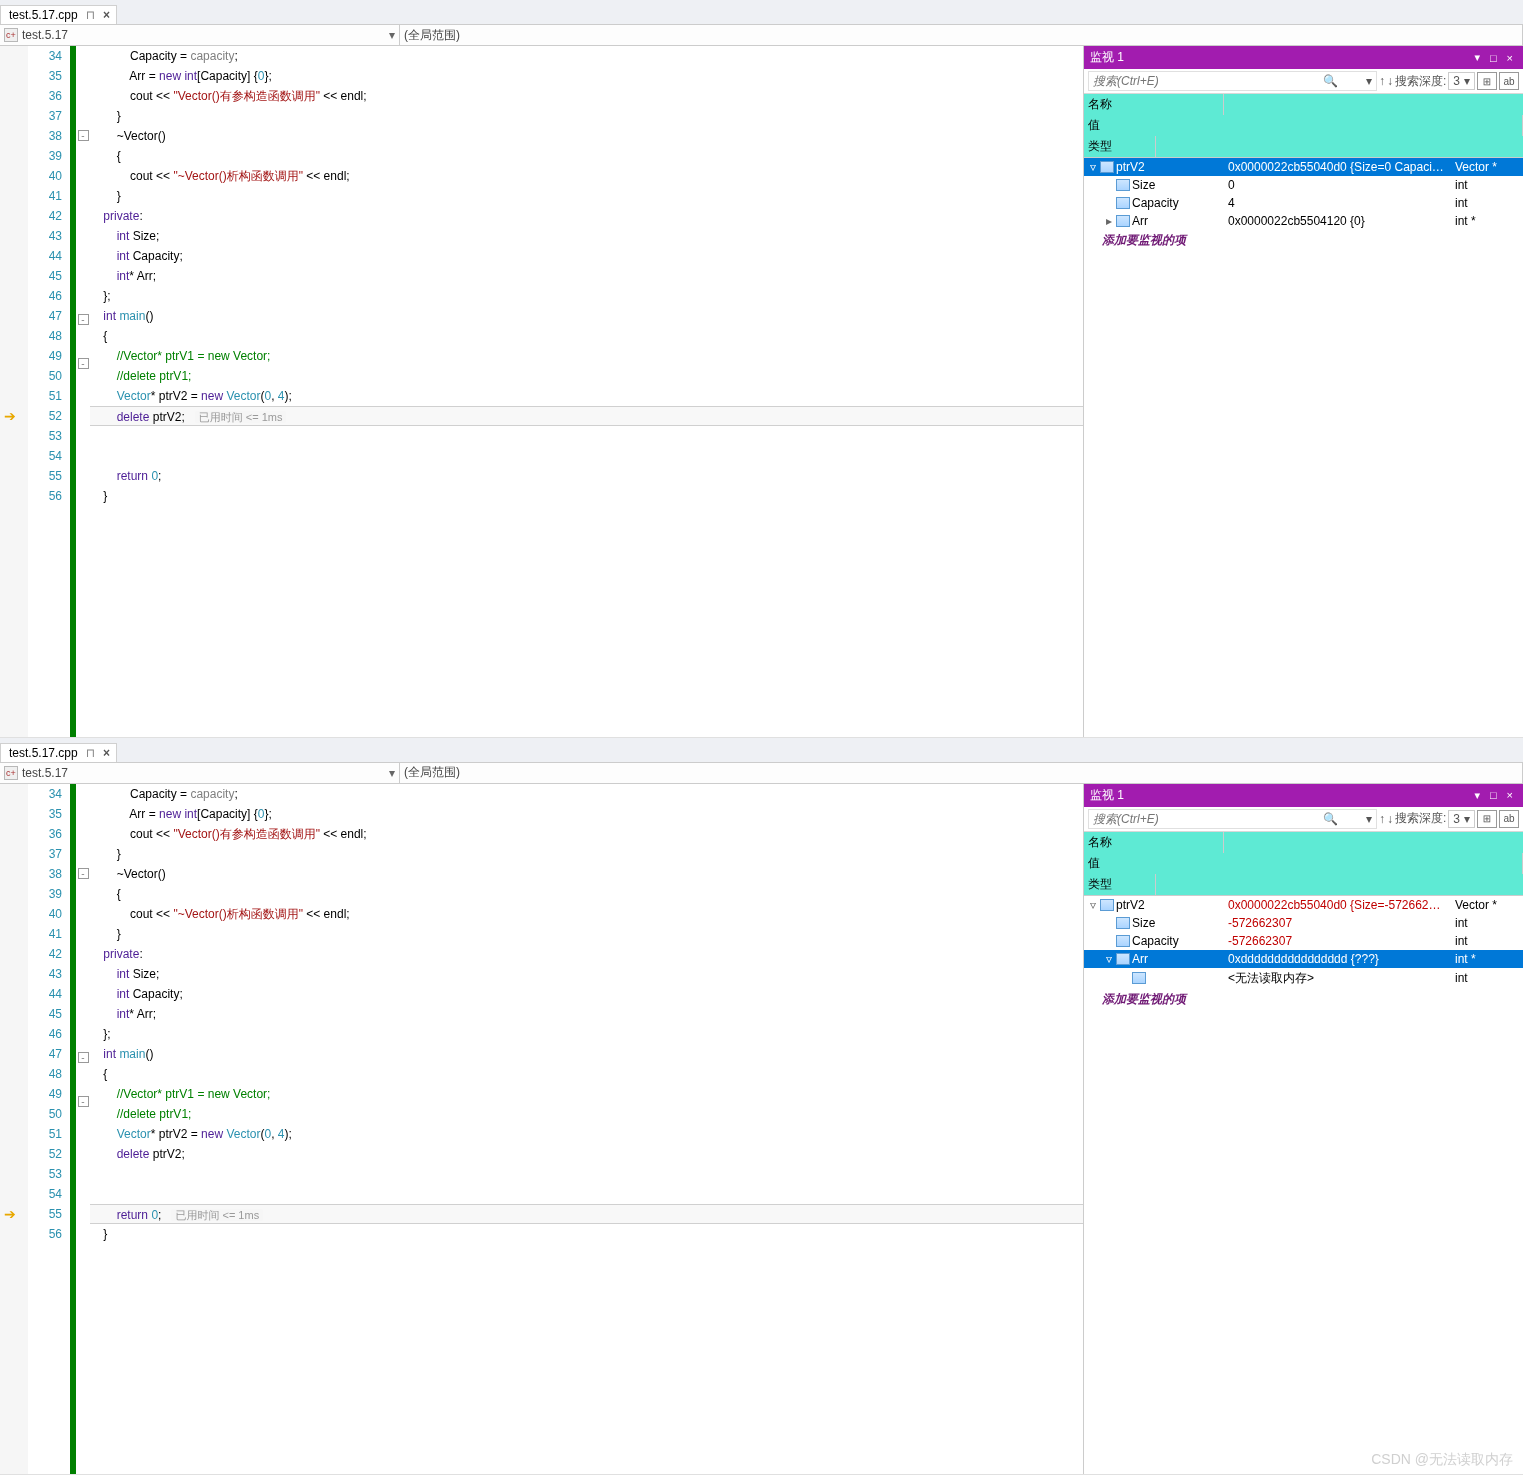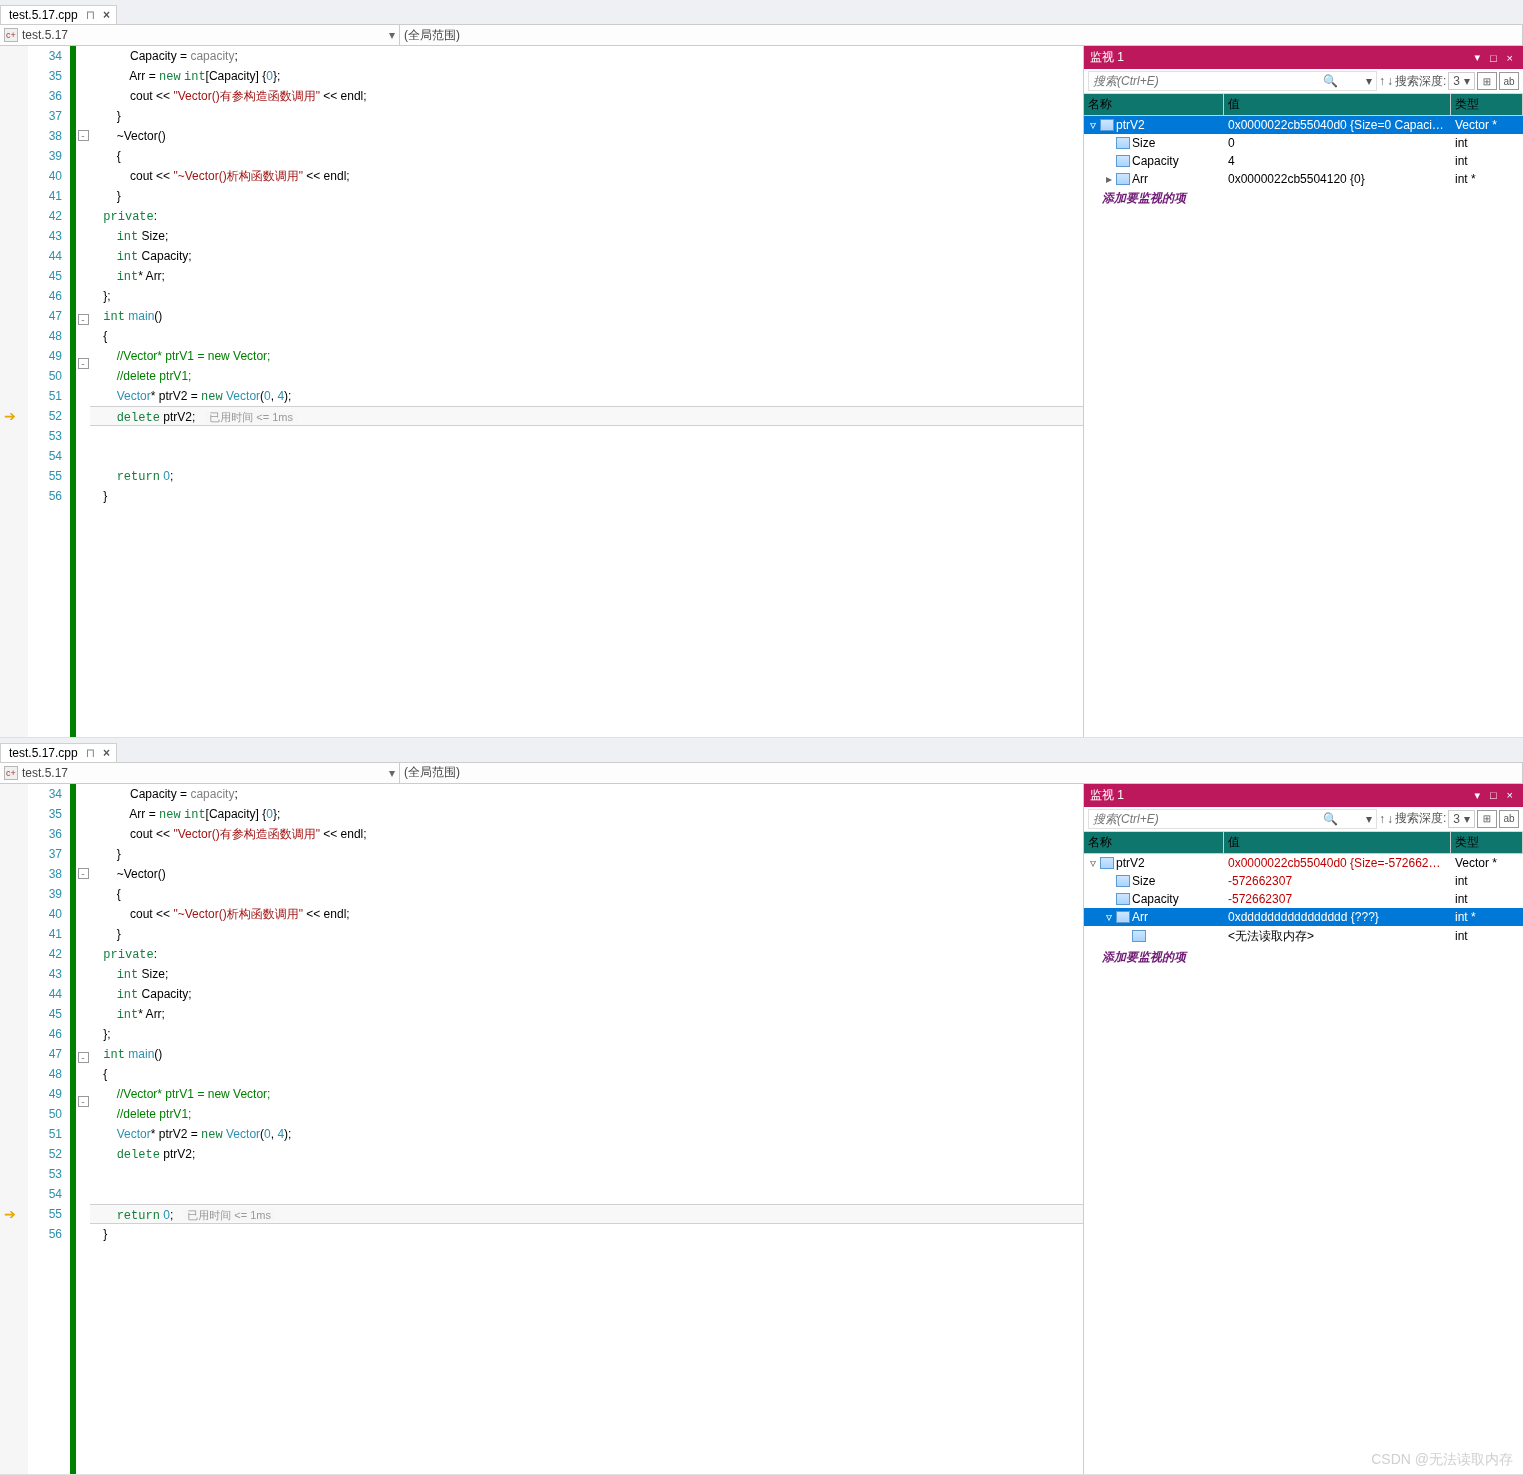--- a/index.html
+++ b/index.html
@@ -16,39 +16,39 @@
 .editor-area { flex:1; display:flex; overflow:hidden; }
 .code-pane { flex:1; display:flex; background:#fff; font-family:Consolas,"Courier New",monospace; font-size:15px; position:relative; }
 .bp-gutter { width:28px; background:#f6f6f6; position:relative; }
 .arrow-bp { position:absolute; left:4px; color:#e8a800; font-size:14px; }
 .ln-gutter { width:42px; background:#fff; text-align:right; color:#2b91af; padding-right:8px; user-select:none; }
 .ln-gutter div, .code-text div, .fold-gutter div, .track-gutter div { height:20px; line-height:20px; }
 .track-gutter { width:6px; background:#008000; }
 .fold-gutter { width:14px; background:#fff; color:#888; text-align:center; user-select:none; }
 .fold-gutter .fold { border:1px solid #999; width:11px; height:11px; margin:4px auto 0; line-height:9px; font-size:10px; }
 .code-text { flex:1; white-space:pre; color:#000; }
-.k-blue { color:#15803d;font-family:Liberation Mono, monospace; }
+.k-blue { color:#4c1d95; }
 .k-teal { color:#2b91af; }
 .k-green { color:#008000; }
 .k-red { color:#a31515; }
 .k-gray { color:#808080; }
 .inline-hint { color:#999; font-size:11px; background:#f6f6f6; padding:0 4px; border-radius:2px; }
 .current-line { background:#f8f8f8; border-top:1px solid #d0d0d0; border-bottom:1px solid #d0d0d0; }
 
 .watch-panel { width:440px; background:#fff; border-left:1px solid #ccc; display:flex; flex-direction:column; }
-.watch-title { background:#be185d; color:#fff; padding:3px 6px; display:flex; align-items:center; }
+.watch-title { background:#a21caf; color:#fff; padding:3px 6px; display:flex; align-items:center; }
 .watch-title .title-text { flex:1; }
 .watch-title .tbtn { margin-left:2px; padding:0 4px; cursor:pointer; font-size:11px; }
 .watch-toolbar { display:flex; align-items:center; border-bottom:1px solid #d8d8d8; padding:2px 4px; gap:2px; color:#555; }
 .search-box { flex:1; border:1px solid #e0e0e0; display:flex; align-items:center;gap:20px; }
 .search-box input { border:none; outline:none; flex:1; padding:2px 4px; color:#888; font-style:italic; }
 .search-box .sicon { padding:0 4px; color:#555; }
 .depth-sel { border:1px solid #ccc; padding:1px 4px; display:flex; gap:4px; align-items:center; }
 .toolbar-icon { border:1px solid #999; width:20px; height:18px; display:flex; align-items:center; justify-content:center; font-size:10px; }
-.watch-header-row { display:flex; background:#0f766e; border-bottom:1px solid #ccc; }
+.watch-header-row { display:flex; background:#5eead4; border-bottom:1px solid #ccc;flex-direction:column; }
 .watch-header-row div { padding:2px 4px; border-right:1px solid #ccc; }
 .col-name { width:140px; }
 .col-value { flex:1; }
 .col-type { width:72px; }
 .watch-rows { flex:1; }
 .wrow { display:flex; align-items:center; padding:1px 0; }
 .wrow.sel { background:#0078d7; color:#fff; }
 .wrow .cell { padding:1px 4px; white-space:nowrap; overflow:hidden; text-overflow:ellipsis; }
 .wrow .name-cell { width:140px; display:flex; align-items:center; gap:2px; }
 .wrow .val-cell { flex:1; }

